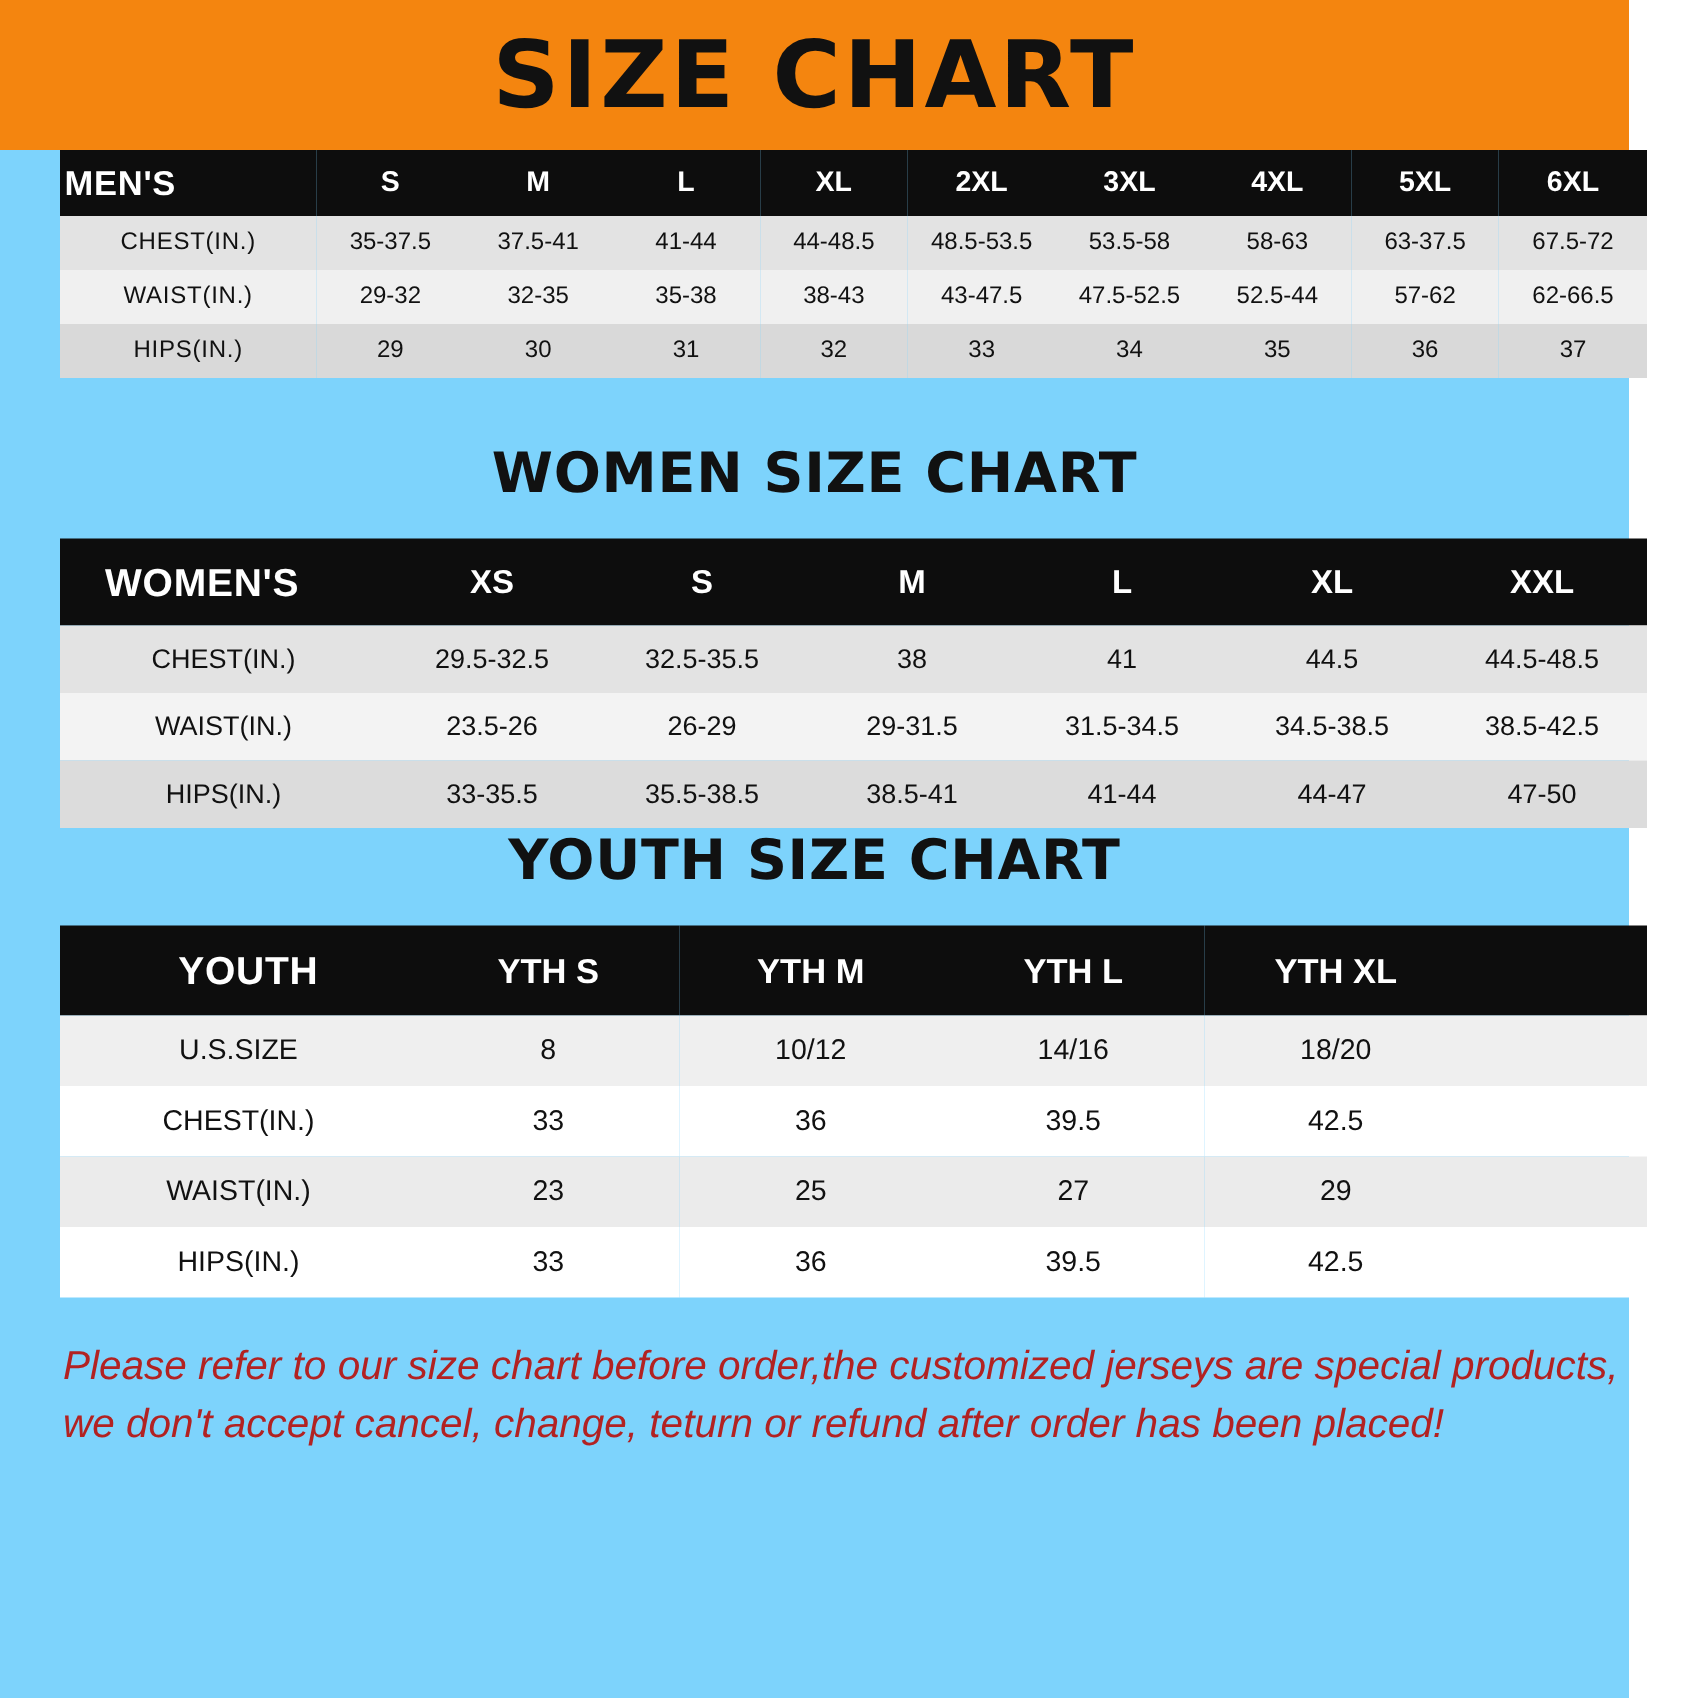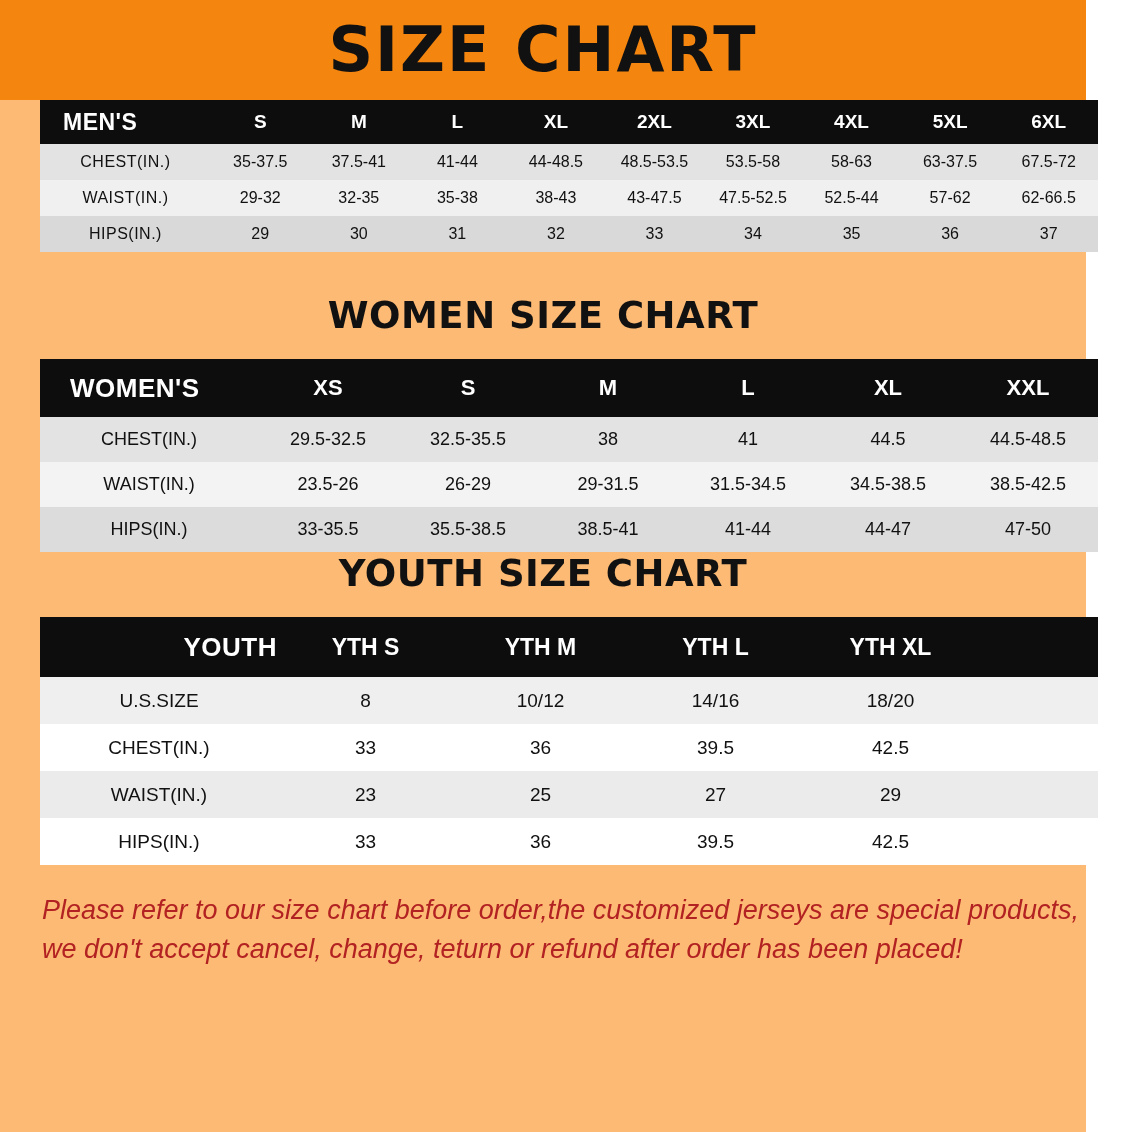--- a/index.html
+++ b/index.html
@@ -11,21 +11,21 @@
     width: 1138px;
     height: 1132px;
     font-family: "Liberation Sans", sans-serif;
     color: #111111;
     overflow: hidden;
   }
   .page {
     position: relative;
     width: 1086px;
     height: 1132px;
-    background: #fdba74;
+    background: #7dd3fc;
   }
 
   
   .banner {
     height: 100px;
     background: #f4850f;
     display: flex;
     align-items: center;
     justify-content: center;
   }
@@ -73,21 +73,21 @@
   }
   table.size-table thead th {
     color: #ffffff;
     font-weight: bold;
   }
 
   
   .men-table thead th { height: 42px; font-size: 19px; }
   .men-table thead th.label-cell {
     text-align: left;
-    padding-left: 23px;
+    padding-left: 3px;
     font-size: 23px;
     letter-spacing: 0.5px;
   }
   .men-table tbody td { height: 34px; font-size: 16px; }
   .men-table tbody td.label-cell {
     font-size: 16px;
     letter-spacing: 0.5px;
   }
   .men-table tbody tr.row-shade-a { background: #e3e3e3; }
   .men-table tbody tr.row-shade-b { background: #f0f0f0; }
@@ -102,21 +102,21 @@
     letter-spacing: 0.5px;
   }
   .women-table tbody td { height: 43px; font-size: 18px; }
   .women-table tbody tr.row-shade-a { background: #e3e3e3; }
   .women-table tbody tr.row-shade-b { background: #f3f3f3; }
   .women-table tbody tr.row-shade-c { background: #dcdcdc; }
 
   
   .youth-table thead th { height: 58px; font-size: 23px; }
   .youth-table thead th.label-cell {
-    text-align: right;
+    text-align: center;
     padding-left: 14px;
     font-size: 26px;
     letter-spacing: 0.5px;
   }
   .youth-table tbody td { height: 45px; font-size: 19px; }
   .youth-table tbody tr.row-shade-a { background: #efefef; }
   .youth-table tbody tr.row-shade-b { background: #ffffff; }
   .youth-table tbody tr.row-shade-c { background: #ebebeb; }
   .youth-table tbody tr.row-shade-d { background: #ffffff; }
 

